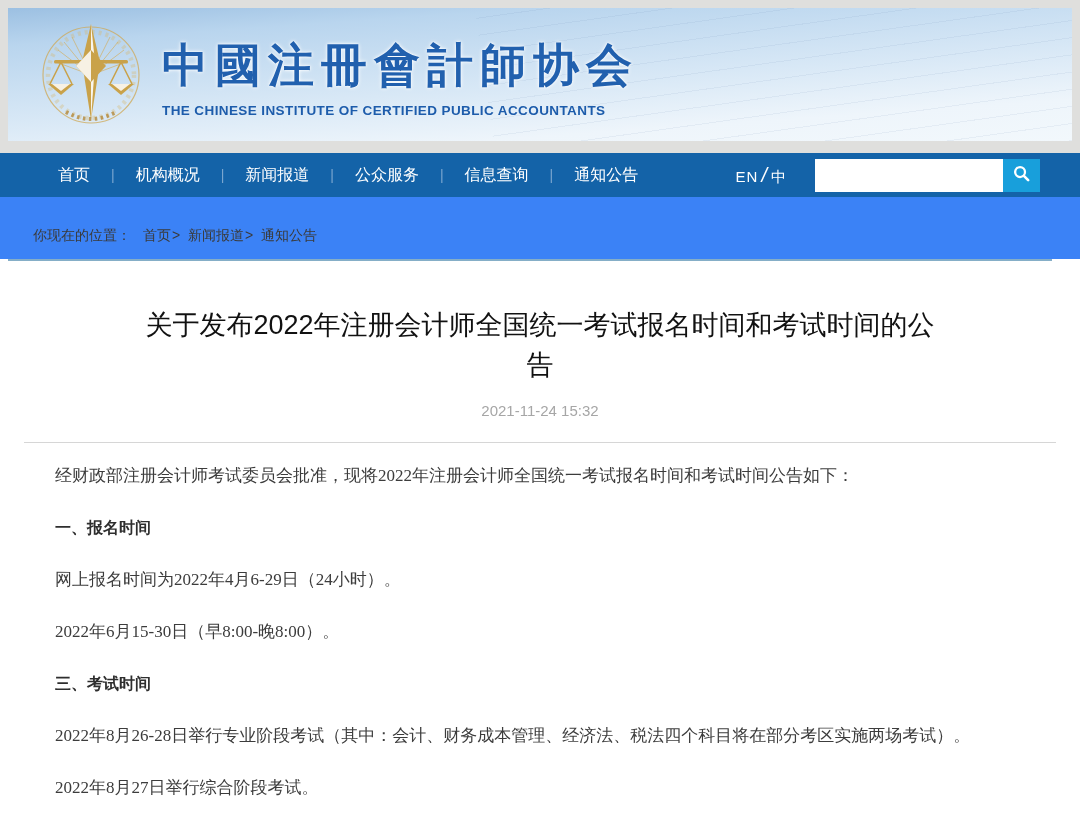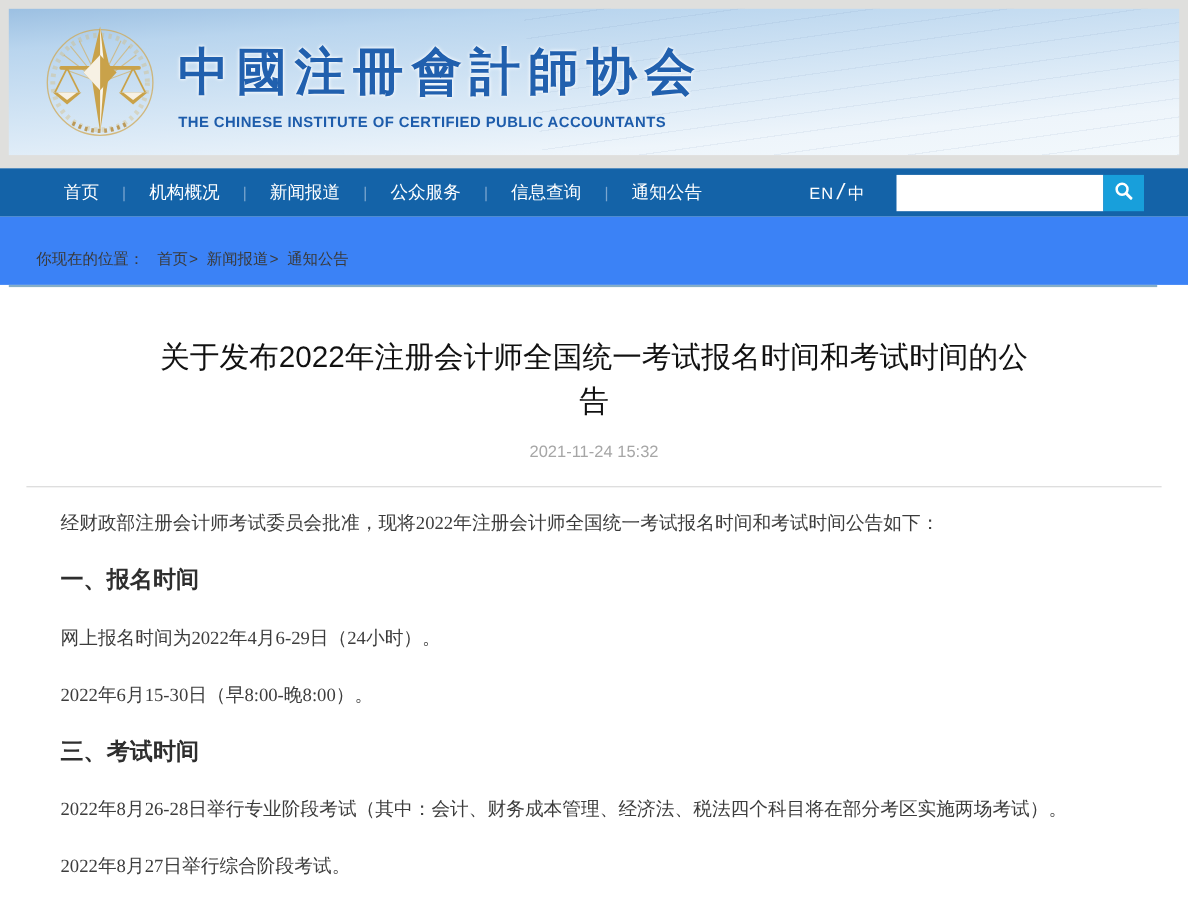--- a/index.html
+++ b/index.html
@@ -68,21 +68,21 @@
     font-size:27px; line-height:40px; font-weight:400; color:#111111;
   }
   .article-date { text-align:center; font-size:15px; color:#a6a6a6; margin-top:17px; }
   .title-divider { height:1px; background:#d6d6d6; margin-top:23px; }
 
   .article-body {
     font-family:"Liberation Serif", serif;
     font-size:17px; color:#3c3c3c; padding:21px 0 0 31px; line-height:23px;
   }
   .article-body p { margin-bottom:29px; }
-  .article-body h3 { font-size:21px; font-weight:700; color:#2e2e2e; margin-bottom:29px; }
+  .article-body h3 { font-size:16px; font-weight:700; color:#2e2e2e; margin-bottom:29px; }
 </style>
 </head>
 <body>
 
 <div class="top-frame">
   <div class="site-header">
     <div class="header-inner">
       <div class="logo-wrap">
         <svg viewBox="0 0 110 118" width="110" height="118">
 

